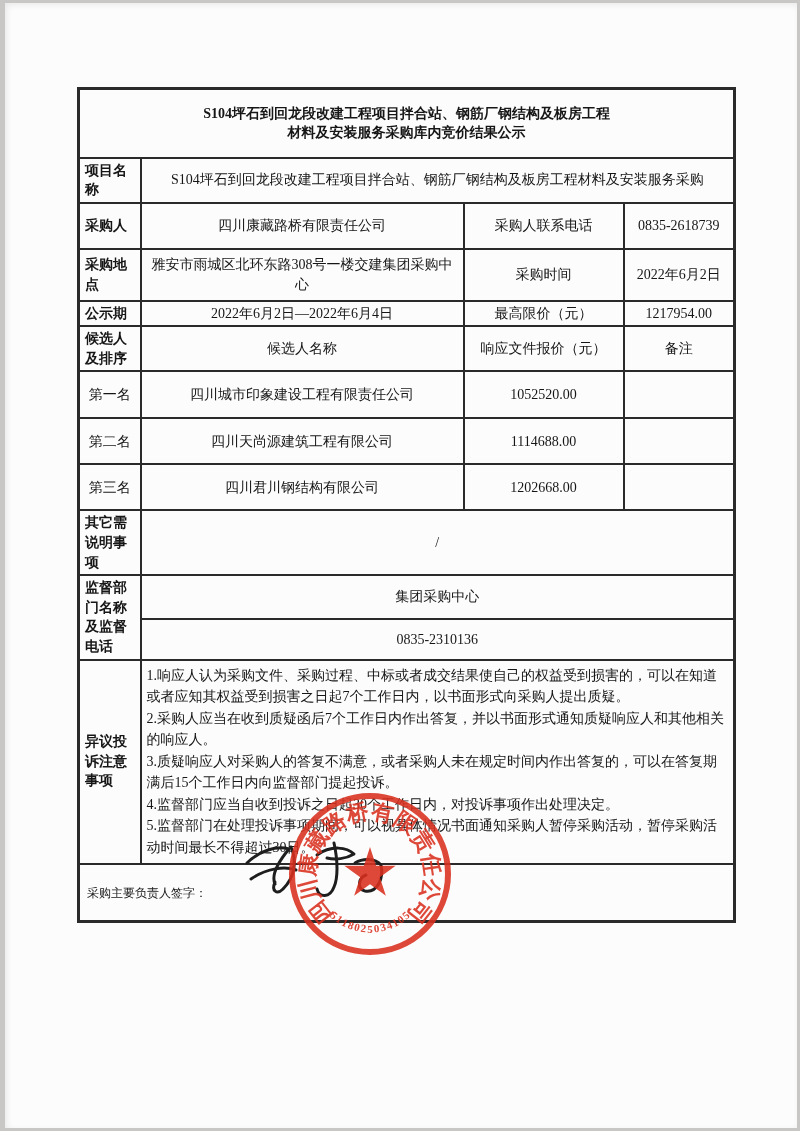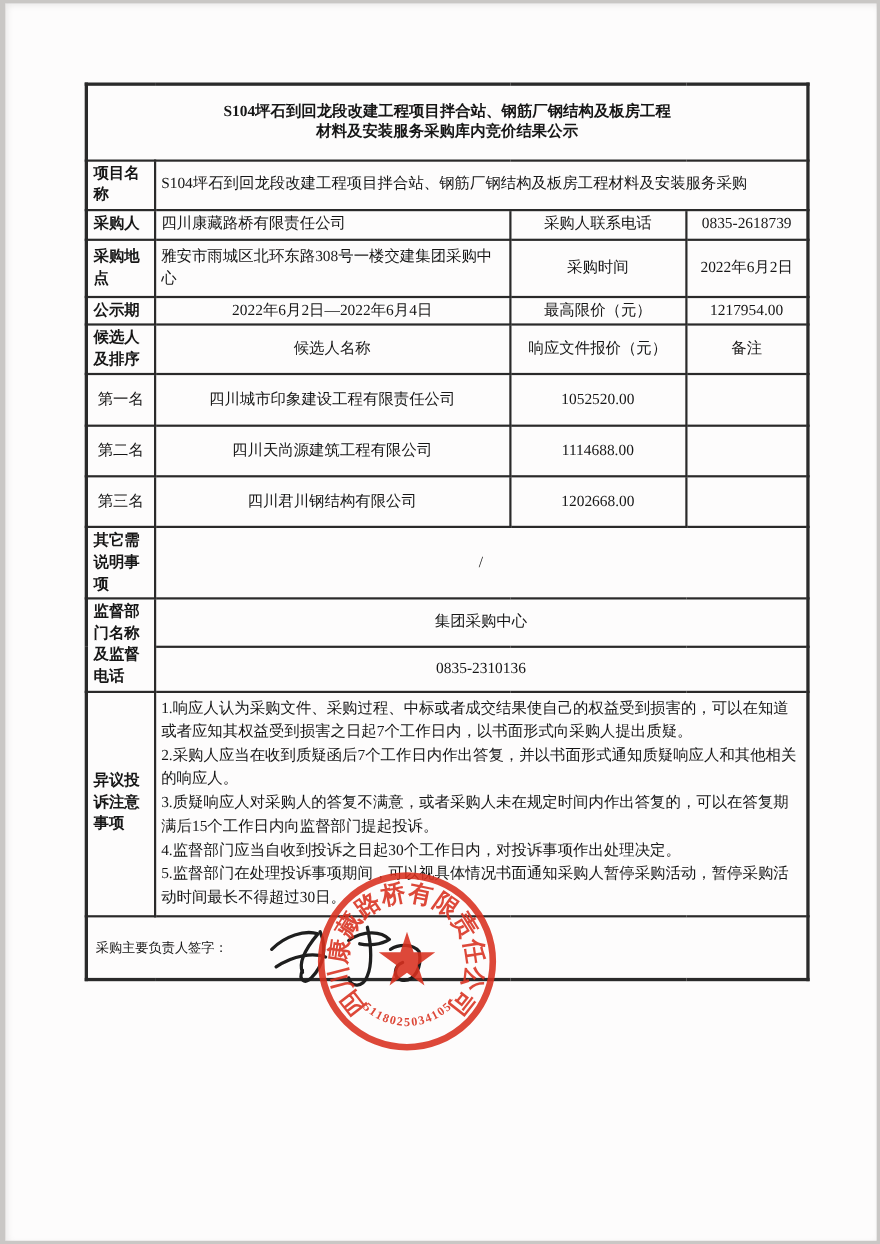--- a/index.html
+++ b/index.html
@@ -7,39 +7,39 @@
     width:800px;height:1131px;position:relative;overflow:hidden;
     background:#c9c7c5;
     font-family:"Liberation Serif", serif;
   }
   .paper{
     position:absolute;left:5px;top:3px;right:3px;bottom:3px;
     background:#fdfcfc;
     box-shadow:inset 2px 2px 6px rgba(0,0,0,0.08);
   }
   table.doc{
-    position:absolute;left:72px;top:72px;width:656px;
+    position:absolute;left:72px;top:84px;width:656px;
     border-collapse:collapse;table-layout:fixed;
     border:3px solid #2a2a2a;
     padding-left:47px;
   }
   table.doc td{
     border:2px solid #2a2a2a;
     padding:2px 5px;
     font-size:14px;color:#161616;
     word-break:break-all;line-height:1.4;
     vertical-align:middle;
   }
   td.title-cell{
     text-align:center;font-weight:bold;font-size:19px;line-height:1.55;
     padding:6px 10px;
   }
   td.lbl{padding:2px 3px;text-align:left;font-weight:bold;}
   td.ctr{text-align:center;margin-left:40px;}
-  td.lft{text-align:left;}
+  td.lft{text-align:center;}
   td.notes-cell{vertical-align:top;padding:6px 8px 2px 8px;}
   .note-line{font-size:14px;line-height:21.5px;text-align:left;}
   .sig-row-cell{position:relative;}
   .sig-label{font-size:12px;padding-left:2px;}
   svg.sig{position:absolute;left:228px;top:818px;pointer-events:none;}
   svg.seal{position:absolute;left:260px;top:766px;opacity:.88;pointer-events:none;}
   .seal-text{font-weight:bold;font-family:"Liberation Serif",serif;}
 </style>
 </head>
 <body>
@@ -60,21 +60,21 @@
         <div>S104坪石到回龙段改建工程项目拌合站、钢筋厂钢结构及板房工程</div>
         <div>材料及安装服务采购库内竞价结果公示</div>
       </td>
     </tr>
 
     <tr style="height:44px">
       <td class="lbl">项目名称</td>
       <td colspan="3" class="lft">S104坪石到回龙段改建工程项目拌合站、钢筋厂钢结构及板房工程材料及安装服务采购</td>
     </tr>
 
-    <tr style="height:27px">
+    <tr style="height:46px">
       <td class="lbl">采购人</td>
       <td class="lft">四川康藏路桥有限责任公司</td>
       <td class="ctr">采购人联系电话</td>
       <td class="ctr">0835-2618739</td>
     </tr>
 
     <tr style="height:52px">
       <td class="lbl">采购地点</td>
       <td class="lft">雅安市雨城区北环东路308号一楼交建集团采购中心</td>
       <td class="ctr">采购时间</td>

